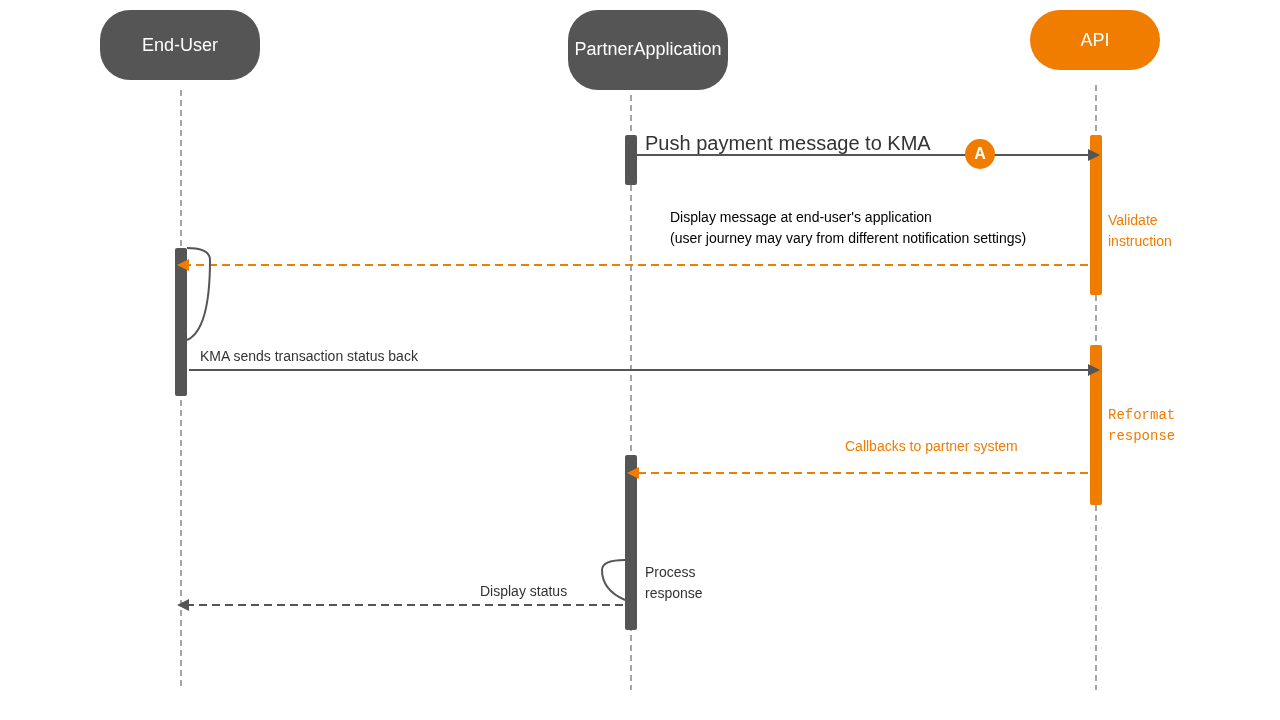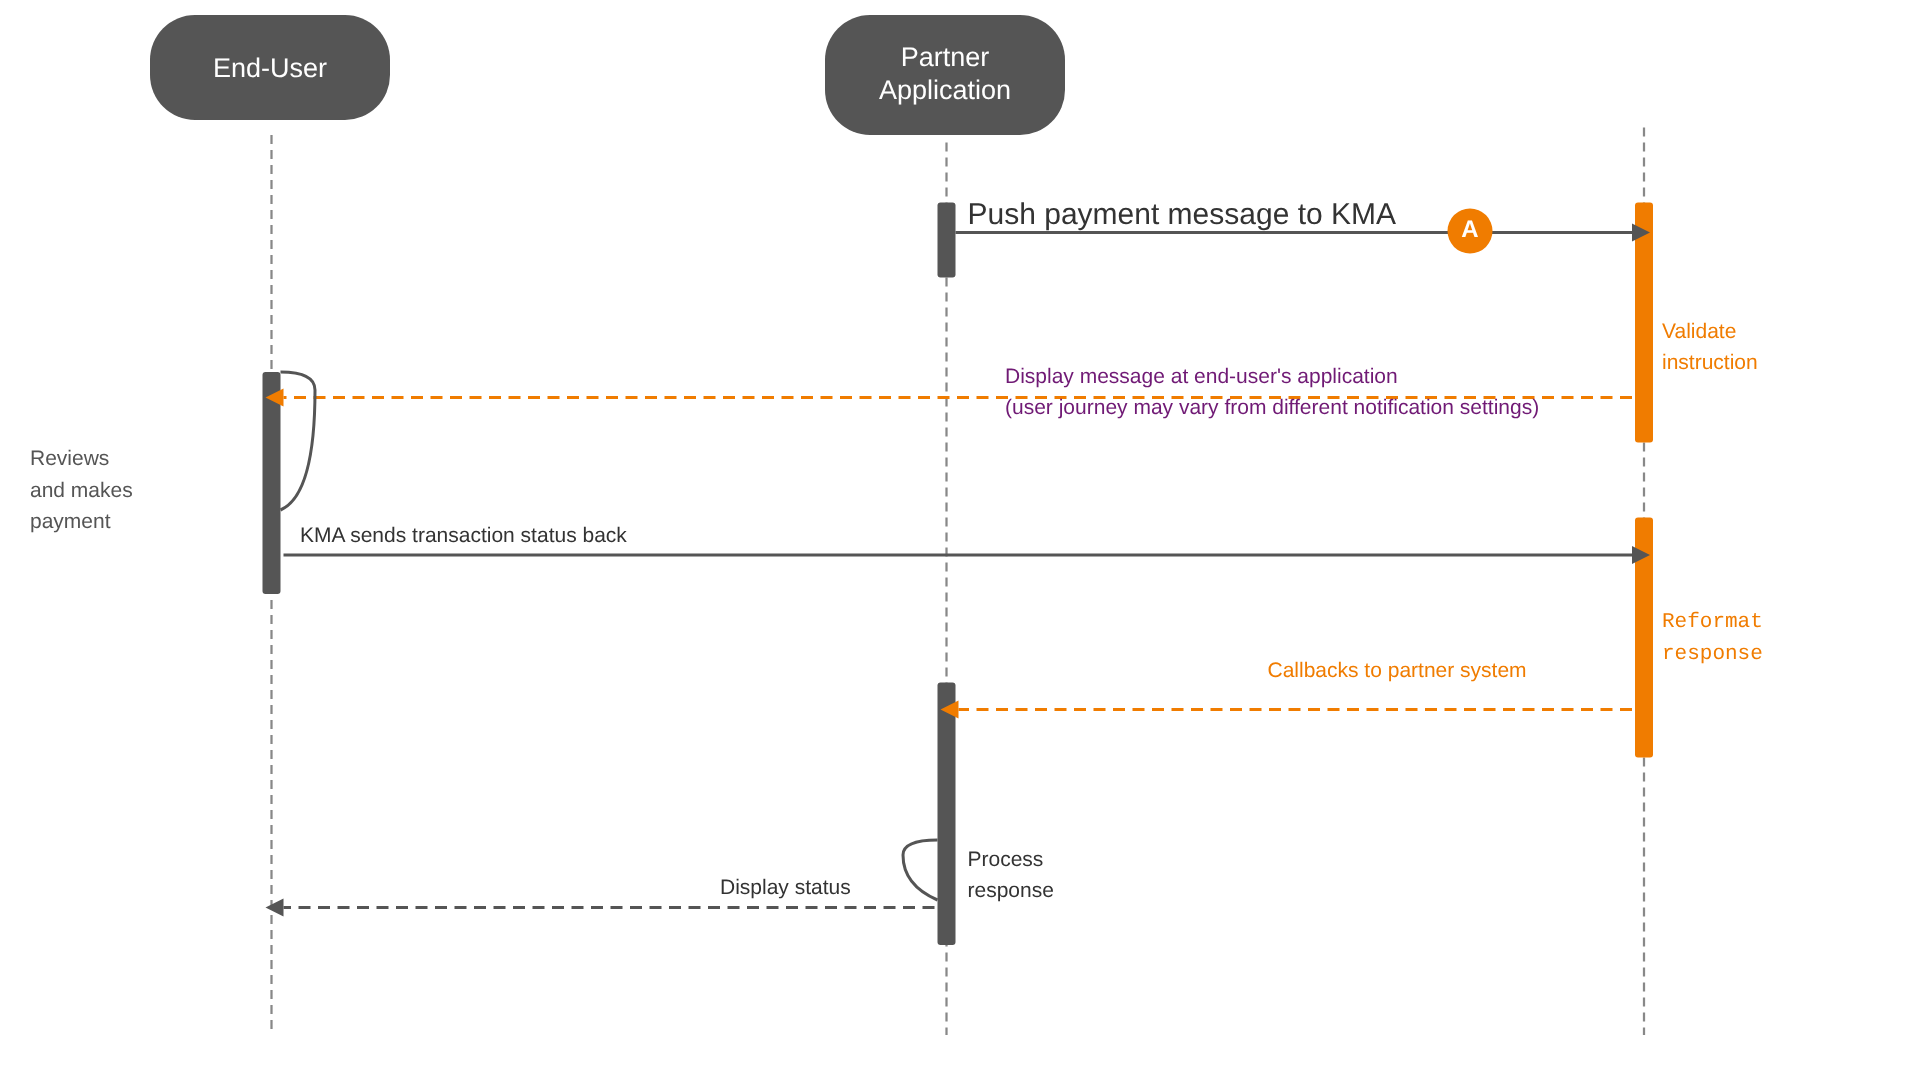--- a/index.html
+++ b/index.html
@@ -118,54 +118,52 @@
     <path d="M187,248 Q210,248 210,260 Q210,330 187,340" fill="none" stroke="#555" stroke-width="2"></path>
 
     <path d="M625,560 Q602,560 602,570 Q602,590 625,600" fill="none" stroke="#555" stroke-width="2"></path>
 
   </svg>
 
   <div class="actor-box actor-enduser">
     <span>End-User</span>
   </div>
 
-  <div class="actor-box actor-partner" style="display:flex; flex-direction:column; align-items:center; justify-content:center;">
+  <div class="actor-box actor-partner" style="display:flex; flex-direction:row; align-items:center; justify-content:center;margin-left:18px;">
     <span>Partner</span>
     <span>Application</span>
   </div>
 
+  <div class="actor-box actor-api">
+    <span>API</span>
+  </div>
 
   <div style="position:absolute; top:132px; left:645px; font-size:20px; color:#333;">
     <span>Push payment message to KMA</span>
   </div>
 
   <div class="badge-circle" style="left:965px; top:139px;">A</div>
 
-  <div style="position:absolute; top:240px; left:670px; font-size:14px; color:#701a75; line-height:1.5;">
+  <div style="position:absolute; top:207px; left:670px; font-size:14px; color:#000000; line-height:1.5;">
     <div>Display message at end-user's  application</div>
     <div>(user journey may vary from different notification settings)</div>
   </div>
 
   <div style="position:absolute; top:348px; left:200px; font-size:14px; color:#333;">
     <span>KMA sends transaction status back</span>
   </div>
 
   <div style="position:absolute; top:438px; left:845px; font-size:14px; color:#f07c00;">
     <span>Callbacks to partner system</span>
   </div>
 
   <div style="position:absolute; top:583px; left:480px; font-size:14px; color:#333;">
     <span>Display status</span>
   </div>
 
-  <div style="position:absolute; top:295px; left:20px; font-size:14px; color:#555; line-height:1.5;">
-    <div>Reviews</div>
-    <div>and makes</div>
-    <div>payment</div>
-  </div>
 
   <div style="position:absolute; top:210px; left:1108px; font-size:14px; color:#f07c00; line-height:1.5;">
     <div>Validate</div>
     <div>instruction</div>
   </div>
 
   <div style="position:absolute; top:405px; left:1108px; font-size:14px; color:#f07c00; line-height:1.5;font-family:Liberation Mono, monospace;">
     <div>Reformat</div>
     <div>response</div>
   </div>

